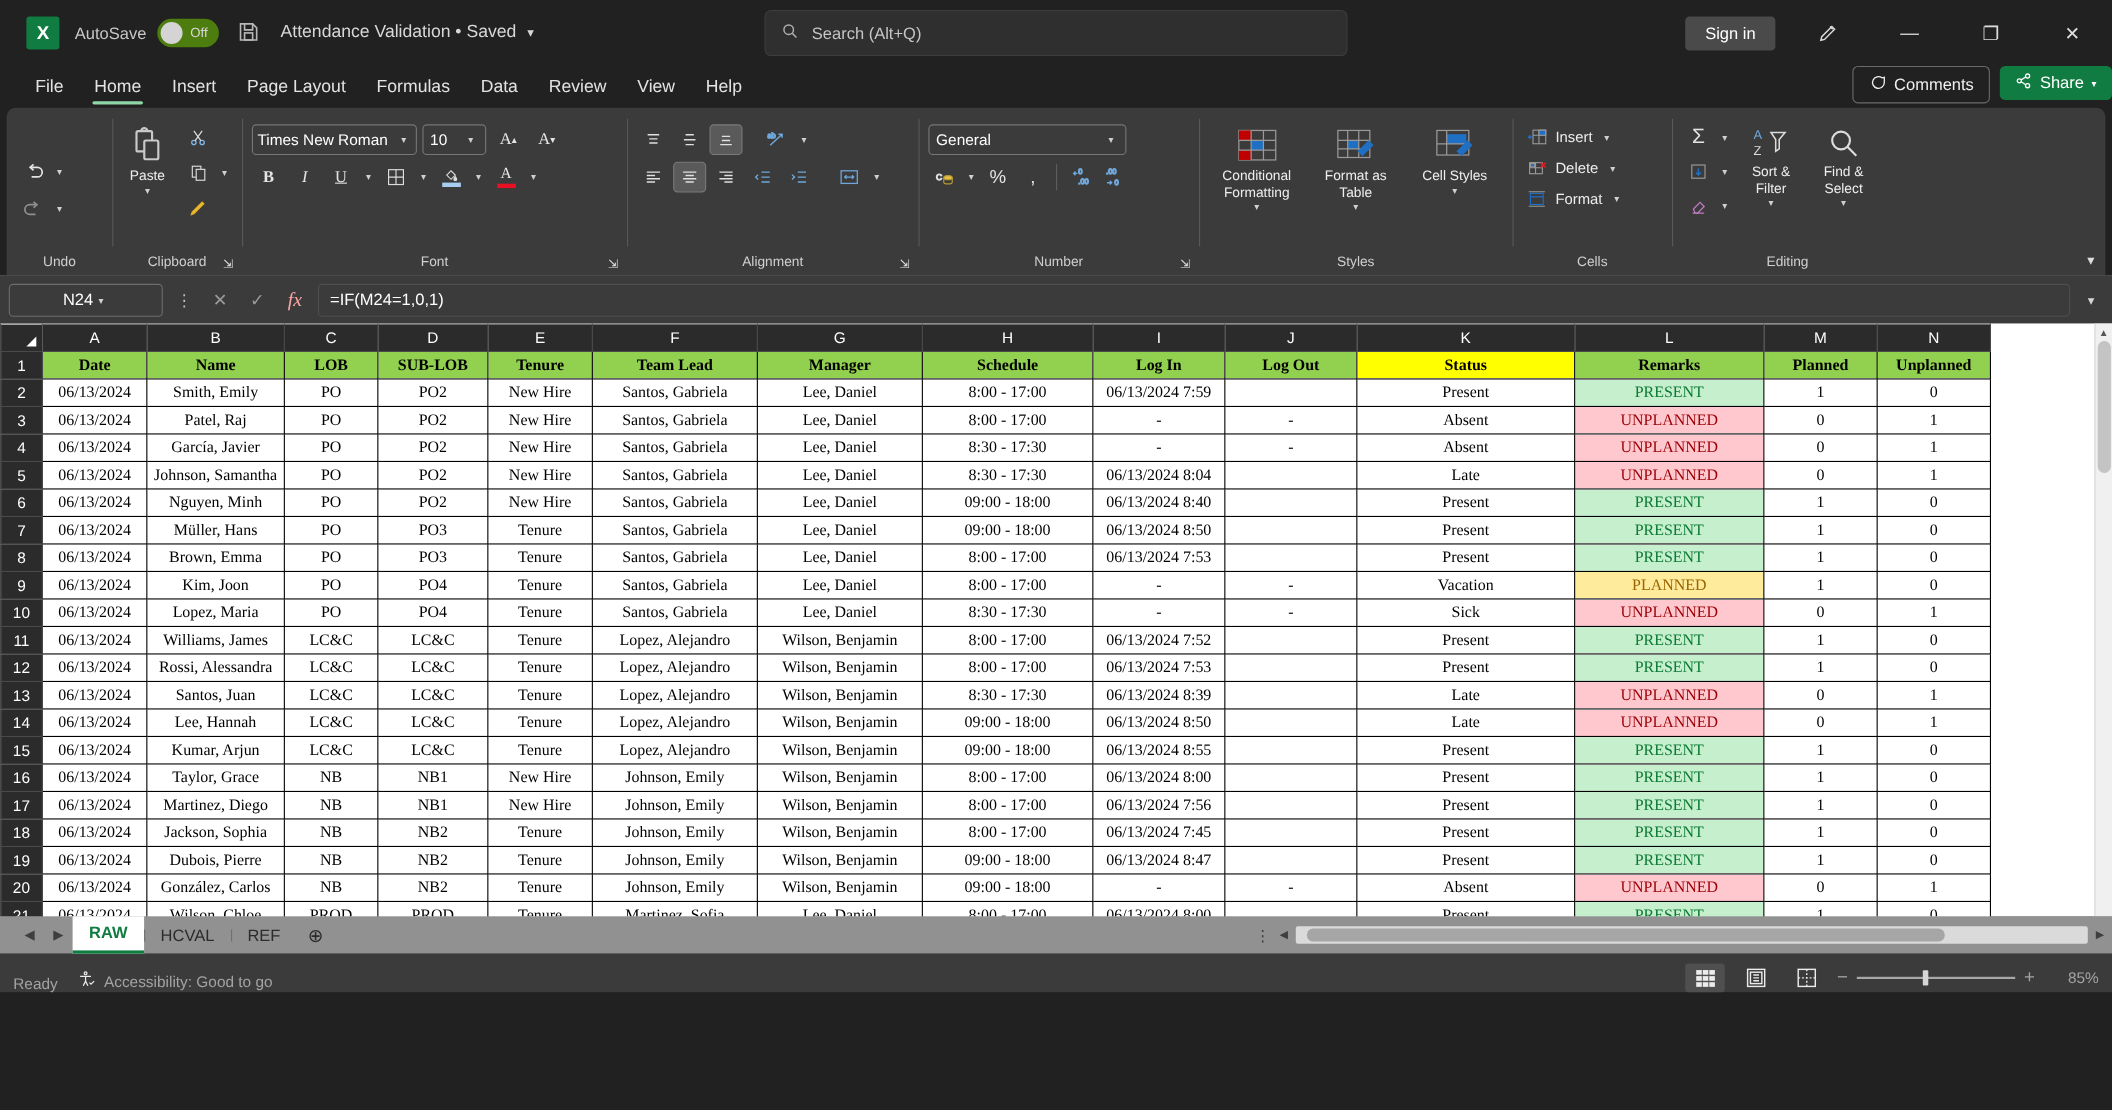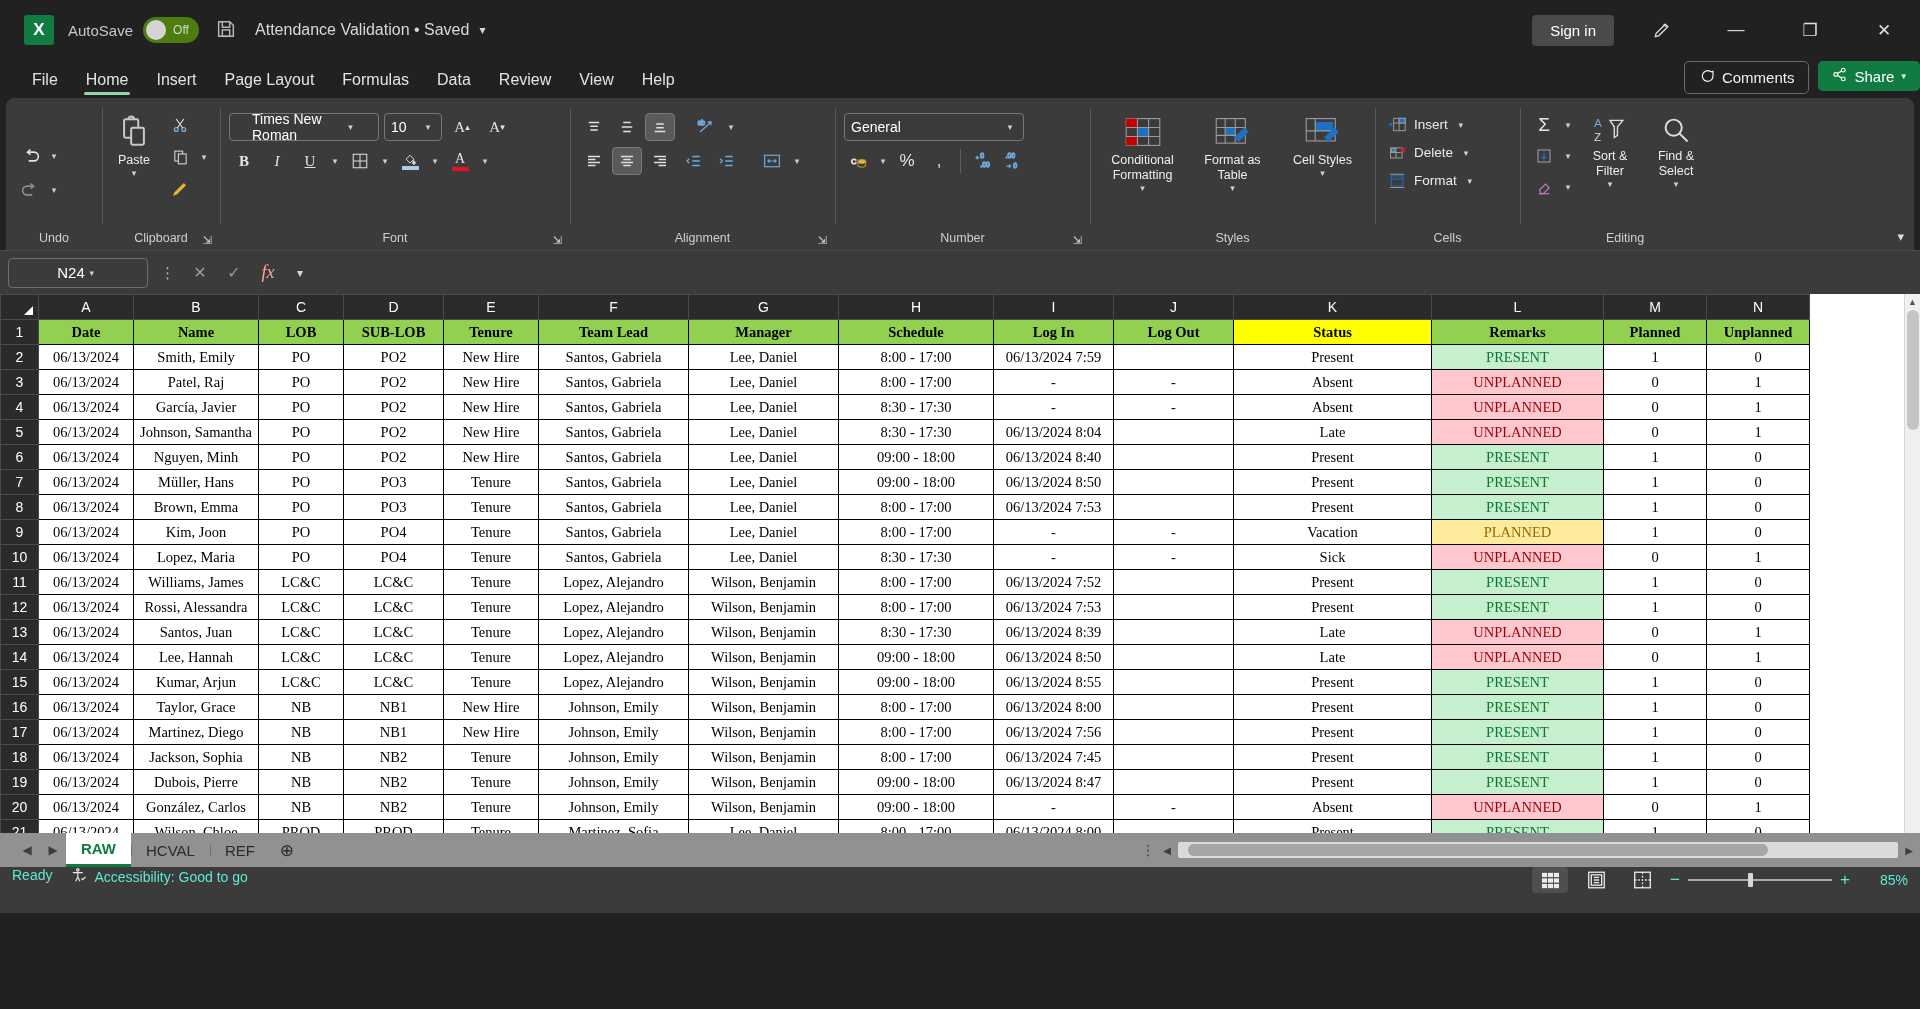--- a/index.html
+++ b/index.html
@@ -73,21 +73,21 @@
   .row{display:flex;align-items:center;gap:2px;}
   .sbtn{
     width:30px;height:28px;display:flex;align-items:center;justify-content:center;
     color:#e4e4e4;border-radius:4px;font-size:15px;
   }
   .sbtn.sel{background:#5a5a5a;border:1px solid #7a7a7a;}
   .caret{font-size:9px;color:#d0d0d0;width:14px;text-align:center;}
   .dialog-launch{font-size:11px;color:#e0e0e0;position:absolute;right:8px;bottom:3px;}
   .fontname{
     width:150px;height:28px;background:#3b3b3b;border:1px solid #777;border-radius:4px;
-    color:#fff;font-size:14px;display:flex;align-items:center;padding:0 22px;justify-content:space-between;
+    color:#fff;font-size:14px;display:flex;align-items:center;padding:0 4px;justify-content:space-between;
   }
   .fontsize{
     width:58px;height:28px;background:#3b3b3b;border:1px solid #777;border-radius:4px;
     color:#fff;font-size:14px;display:flex;align-items:center;padding:0 6px;justify-content:space-between;
   }
   .numfmt{
     width:180px;height:28px;background:#3b3b3b;border:1px solid #777;border-radius:4px;
     color:#fff;font-size:14px;display:flex;align-items:center;padding:0 6px;justify-content:space-between;
   }
   .bigbtn{
@@ -145,21 +145,21 @@
   .stab{padding:5px 15px;font-size:15px;color:#2b2b2b;position:relative;}
   .stab.active{background:#fff;color:#107c41;font-weight:bold;border-bottom:3px solid #107c41;height:34px;display:flex;align-items:center;}
   .stab.sep:before{content:"";position:absolute;left:0;top:8px;bottom:8px;width:1px;background:#6f6f6f;}
   .addsheet{width:34px;text-align:center;color:#2b2b2b;font-size:17px;}
   .hscroll{margin-left:auto;display:flex;align-items:center;height:100%;}
   .hs-track{width:720px;height:16px;background:#dadada;position:relative;border-radius:2px;}
   .hs-thumb{position:absolute;left:10px;top:2px;width:580px;height:12px;background:#a6a6a6;border-radius:6px;}
   .hs-arrow{width:22px;text-align:center;color:#3e3e3e;font-size:10px;}
   .dotsplit{width:16px;text-align:center;color:#3e3e3e;font-size:14px;}
   
-  .statusbar{height:46px;background:#3b3b3b;display:flex;align-items:flex-start;padding:0 12px;font-size:14px;color:#5eead4;gap:18px;}
+  .statusbar{height:35px;background:#3b3b3b;display:flex;align-items:flex-end;padding:0 12px;font-size:14px;color:#a3a3a3;gap:18px;}
   .sb-right{margin-left:auto;display:flex;align-items:center;gap:10px;}
   .viewbtn{width:36px;height:26px;display:flex;align-items:center;justify-content:center;border-radius:3px;}
   .viewbtn.active{background:#4f4f4f;}
   .zoomslider{display:flex;align-items:center;gap:8px;width:180px;}
   .zs-track{flex:1;height:2px;background:#a8a8a8;position:relative;}
   .zs-knob{position:absolute;left:60px;top:-6px;width:5px;height:14px;background:#d6d6d6;border-radius:1px;}
   .zpct{width:48px;text-align:right;}
 </style>
 </head>
 <body>
@@ -174,20 +174,29 @@
   <span class="save-icon">
     <svg width="22" height="22" viewBox="0 0 24 24" fill="none" stroke="#b8b8b8" stroke-width="1.6">
       <path d="M4 4h12l4 4v12H4z"></path>
         <path d="M8 4v6h8V4"></path>
         <rect x="8" y="13" width="8" height="7"></rect>
     </svg>
   </span>
   <span class="doc-title">Attendance Validation • Saved</span>
   <span class="doc-caret">▾</span>
 
+  <div class="searchbox">
+    <span class="mag">
+      <svg width="16" height="16" viewBox="0 0 24 24" fill="none" stroke="#c5c5c5" stroke-width="2">
+        <circle cx="10.5" cy="10.5" r="6.5"></circle>
+          <path d="M15.5 15.5 21 21"></path>
+      </svg>
+    </span>
+    <span>Search (Alt+Q)</span>
+  </div>
 
   <div class="tb-right">
     <div class="signin">Sign in</div>
     <div class="tb-ico">
       <svg width="20" height="20" viewBox="0 0 24 24" fill="none" stroke="#dcdcdc" stroke-width="1.6">
         <path d="M4 20l4-1 11-11-3-3L5 16z"></path>
           <path d="M14 5l3 3"></path>
       </svg>
     </div>
     <div class="tb-ico">—</div>
@@ -587,20 +596,23 @@
 
 <div class="fbar">
   <div class="namebox">
     <span>N24</span>
     <span class="caret">▾</span>
   </div>
   <span class="dots">⋮</span>
   <span class="fbtn">✕</span>
   <span class="fbtn">✓</span>
   <span class="fbtn fx">fx</span>
+  <div class="finput">
+    <span>=IF(M24=1,0,1)</span>
+  </div>
   <span class="fcaret">▾</span>
 </div>
 
 <div class="gridwrap">
   <table class="sheet">
     <thead>
       <tr class="colhead">
         <th class="corner" style="width:38px;"></th>
         <th style="width:95px;">A</th>
         <th style="width:125px;">B</th>

